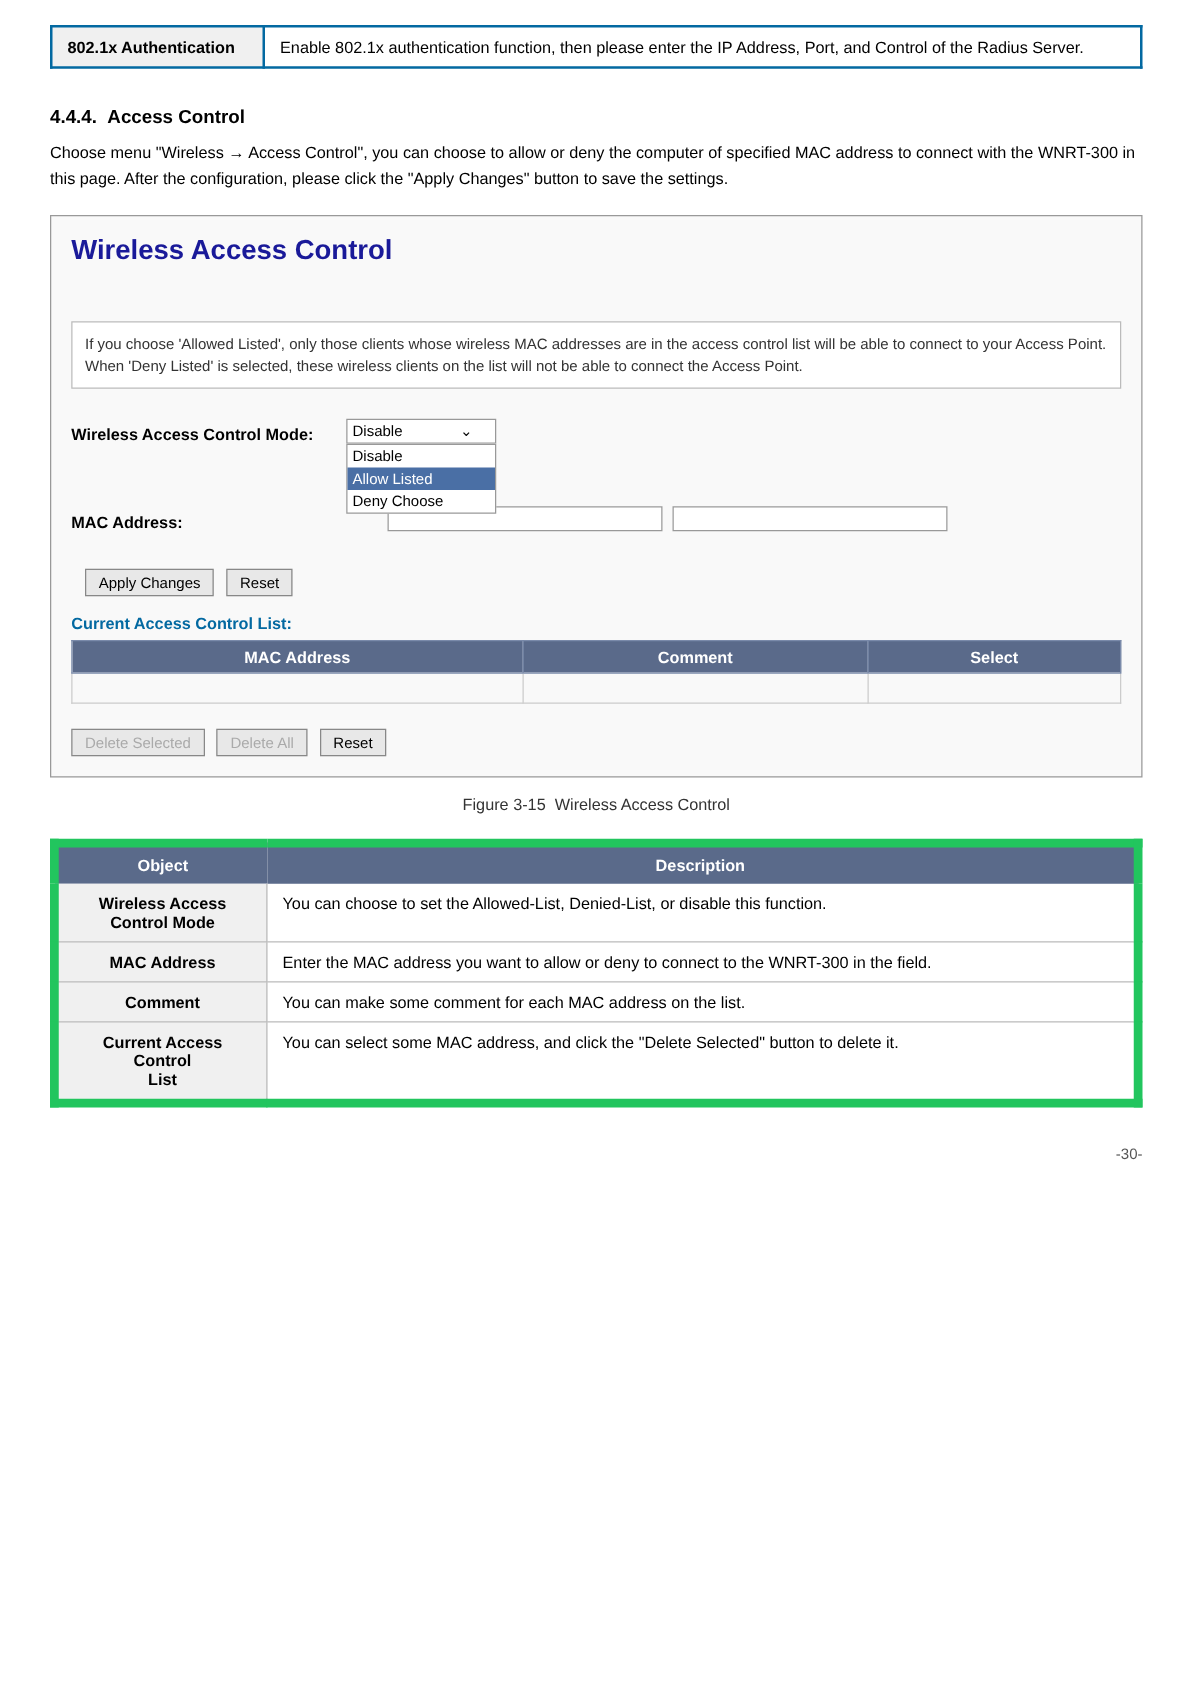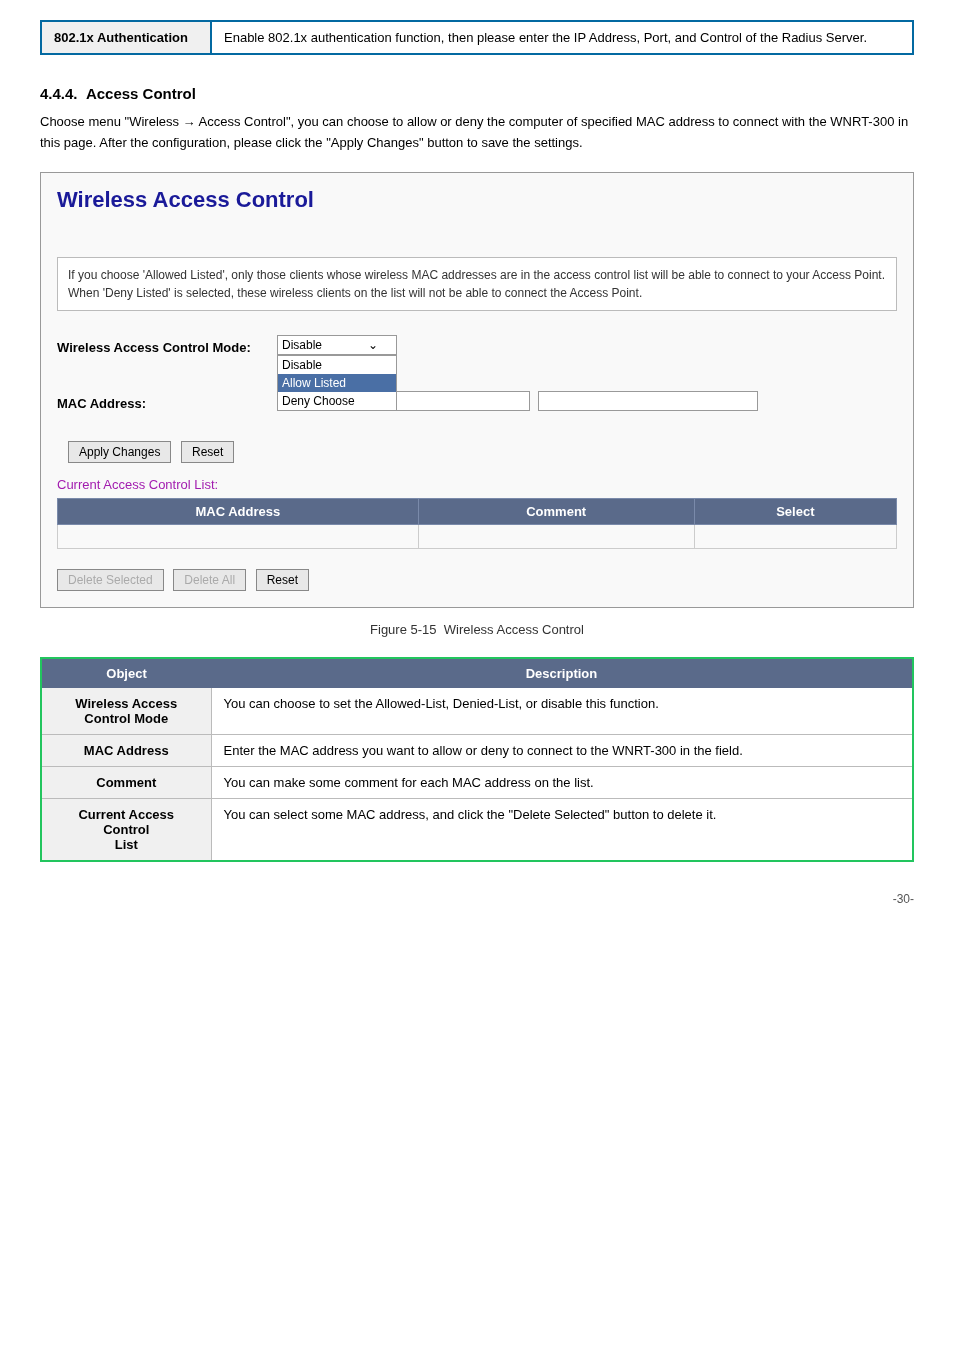--- a/index.html
+++ b/index.html
@@ -150,24 +150,24 @@
       color: #aaa;
       cursor: default;
     }
     .button-row {
       margin: 12px 0 14px 0;
       padding-left: 11px;
     }
 
     
     .cacl-label {
-      font-weight: normal;
+      font-weight: bold;
       font-size: 13px;
       margin-bottom: 6px;
-      color: #a21caf;
+      color: #0369a1;
     }
     .cacl-table {
       width: 100%;
       border-collapse: collapse;
       margin-bottom: 10px;
     }
     .cacl-table th {
       background: #5a6a8a;
       color: #fff;
       font-weight: bold;
@@ -189,21 +189,21 @@
       text-align: center;
       font-size: 13px;
       margin: 10px 0 20px 0;
       color: #333;
     }
 
     
     .desc-table {
       width: 100%;
       border-collapse: collapse;
-      border: 2px solid #22c55e;
+      border: 7px solid #22c55e;
       margin-bottom: 30px;
     }
     .desc-table th {
       background: #5a6a8a;
       color: #fff;
       font-weight: bold;
       padding: 7px 12px;
       text-align: center;
       font-size: 13px;
     }
@@ -270,21 +270,21 @@
           </div>
           <div class="dropdown-list">
             <div class="dropdown-item">Disable</div>
             <div class="dropdown-item highlighted">Allow Listed</div>
             <div class="dropdown-item">Deny Choose</div>
           </div>
         </div>
       </div>
     </div>
 
-    <div class="form-row" style="margin-top:36px;gap:33px;">
+    <div class="form-row" style="margin-top:50px;gap:33px;">
       <div class="form-label">MAC Address:</div>
       <div class="form-control">
         <input type="text" class="mac-input" value="" style="">
         <input type="text" class="comment-input" value="" style="margin-left: 4px;">
       </div>
     </div>
   </div>
 
   <div class="button-row">
     <button class="btn">Apply Changes</button>
@@ -310,21 +310,21 @@
   </table>
 
   <div class="bottom-btn-row">
     <button class="btn" disabled="">Delete Selected</button>
     <button class="btn" disabled="">Delete All</button>
     <button class="btn">Reset</button>
   </div>
 </div>
 
 <div class="figure-caption">
-  <b><span>Figure 5-15</span></b>&nbsp;&nbsp;<span>Wireless Access Control</span>
+  <b><span>Figure 3-15</span></b>&nbsp;&nbsp;<span>Wireless Access Control</span>
 </div>
 
 <table class="desc-table">
   <thead>
     <tr>
       <th>Object</th>
       <th>Description</th>
     </tr>
   </thead>
   <tbody>

